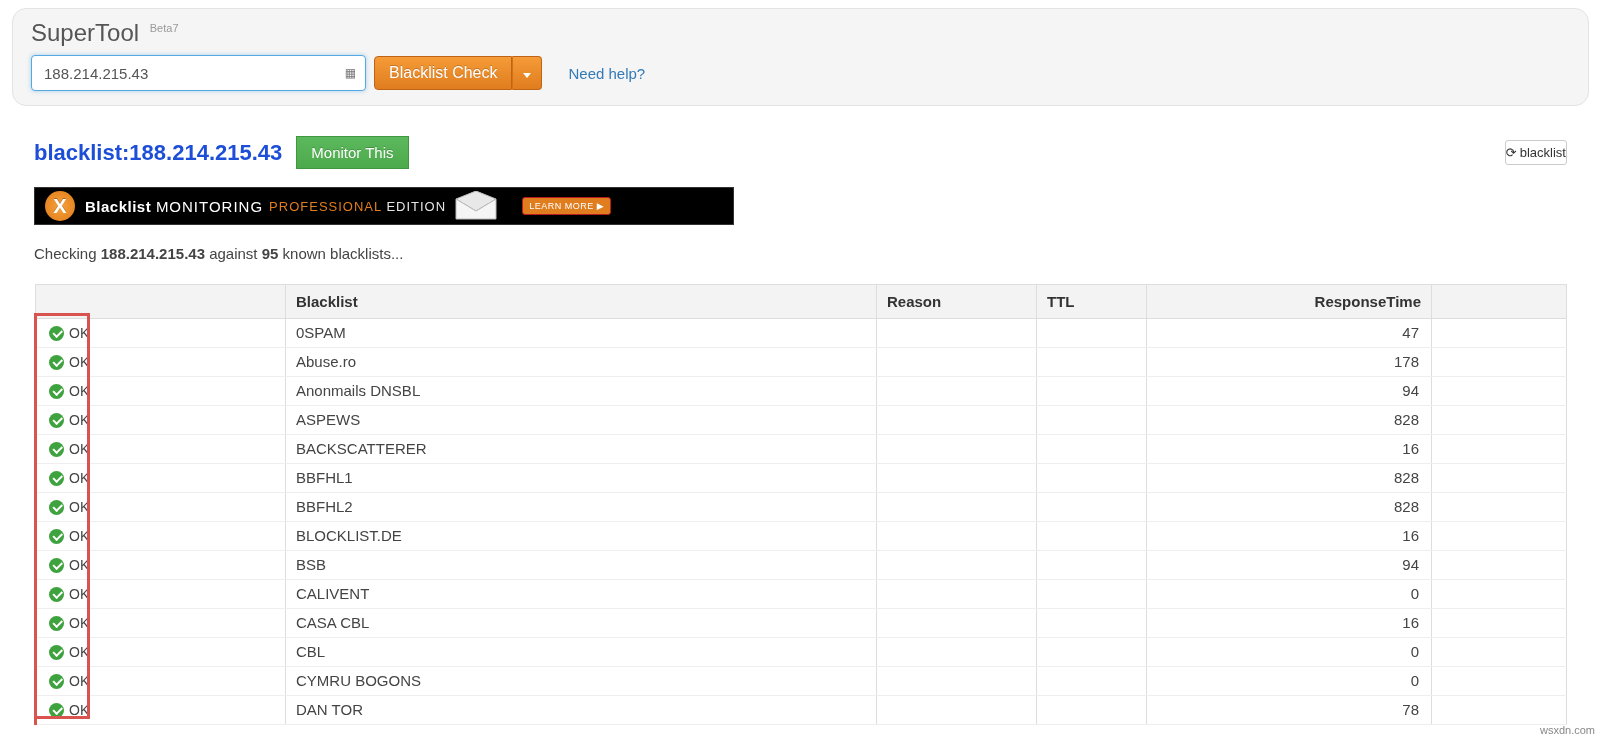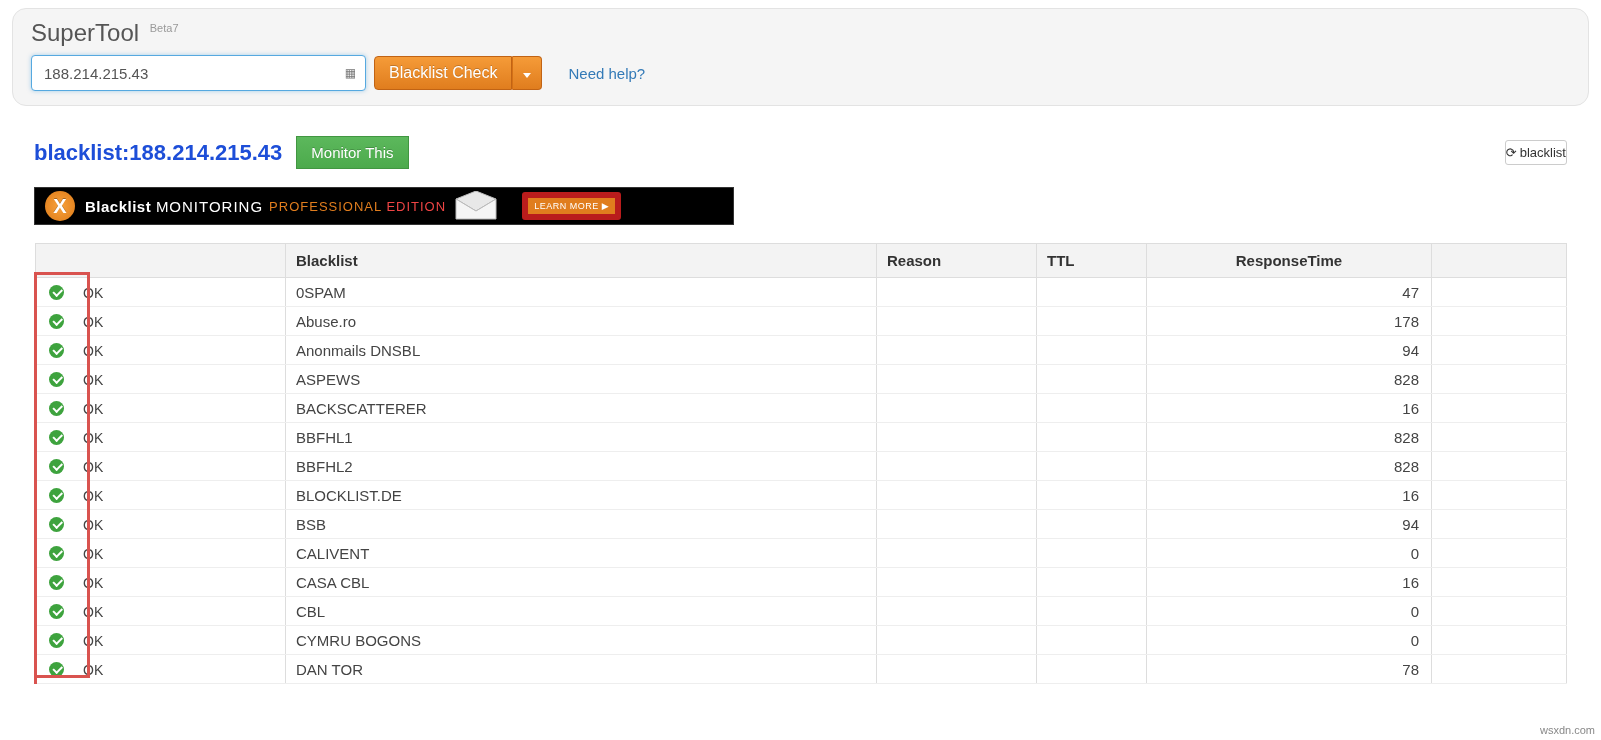--- a/index.html
+++ b/index.html
@@ -154,56 +154,57 @@
   }
   .promo-text2 { color: #fff; font-size: 15px; margin-left: 4px; }
   .promo-text2 b { font-weight: 700; }
   .promo-learn {
     margin-left: 12px;
     background: #e07d1e;
     color: #fff;
     font-size: 9px;
     padding: 3px 6px;
     border-radius: 3px;
-    border: 6px solid #b91c1c;
+    border: 1px solid #b91c1c;
     letter-spacing: .5px;
   }
   .summary { font-size: 15px; color: #444; line-height: 1.5; margin-bottom: 18px; }
   .summary b { font-weight: 700; }
   table.blk {
     width: 100%;
     border-collapse: collapse;
     font-size: 15px;
   }
   table.blk thead th {
     background: #f3f3f3;
     border: 1px solid #ddd;
     padding: 8px 10px;
     text-align: left;
     font-weight: 700;
     color: #333;
   }
-  table.blk thead th.col-rt { text-align: center; }
+  table.blk thead th.col-rt { text-align: right; }
   table.blk tbody td {
     border: 1px solid #eee;
     border-left-color: #ddd;
     border-right-color: #ddd;
     padding: 5px 10px;
     color: #444;
     height: 29px;
   }
   table.blk tbody td.rt { text-align: right; padding-right: 12px; }
   .status-cell {
     border-left: 3px solid #d9534f !important;
     width: 250px;
     position: relative;
   }
   .status-box {
     display: inline-flex;
-    gap: 19px;
+    align-items: center;
+    gap: 5px;
     padding-left: 2px;
   }
   .ok-ico {
     display: inline-flex;
     width: 15px; height: 15px;
     border-radius: 50%;
     background: #3ea33e;
     align-items: center;
     justify-content: center;
   }
@@ -266,32 +267,39 @@
   </div>
 
   <div class="promo-banner">
     <div class="promo-x">X</div>
     <span class="promo-text1">
       <span>Blacklist</span>
       <span class="promo-light">MONITORING</span>
     </span>
     <span class="promo-pro">
       <span>PROFESSIONAL</span>
-      <span style="color:#ef4444;">EDITION</span>
+      <span style="color:#e5e5e5;">EDITION</span>
     </span>
     <span class="promo-env">
       <svg width="44" height="30" viewBox="0 0 44 30">
         <polygon points="2,8 22,0 42,8 22,20" fill="#e8e8e8" stroke="#bbb"></polygon>
         <polygon points="2,8 2,28 42,28 42,8 22,20" fill="#f5f5f5" stroke="#bbb"></polygon>
       </svg>
     </span>
     <span class="promo-learn">LEARN MORE ▶</span>
   </div>
 
   <div class="summary">
+    <div>
+      <span>Checking</span>
+      <b>188.214.215.43</b>
+      <span>against</span>
+      <b>95</b>
+      <span>known blacklists...</span>
+    </div>
   </div>
 
   <div class="table-wrap">
     <table class="blk">
       <colgroup>
         <col style="width:250px">
         <col>
         <col style="width:160px">
         <col style="width:110px">
         <col style="width:285px">

